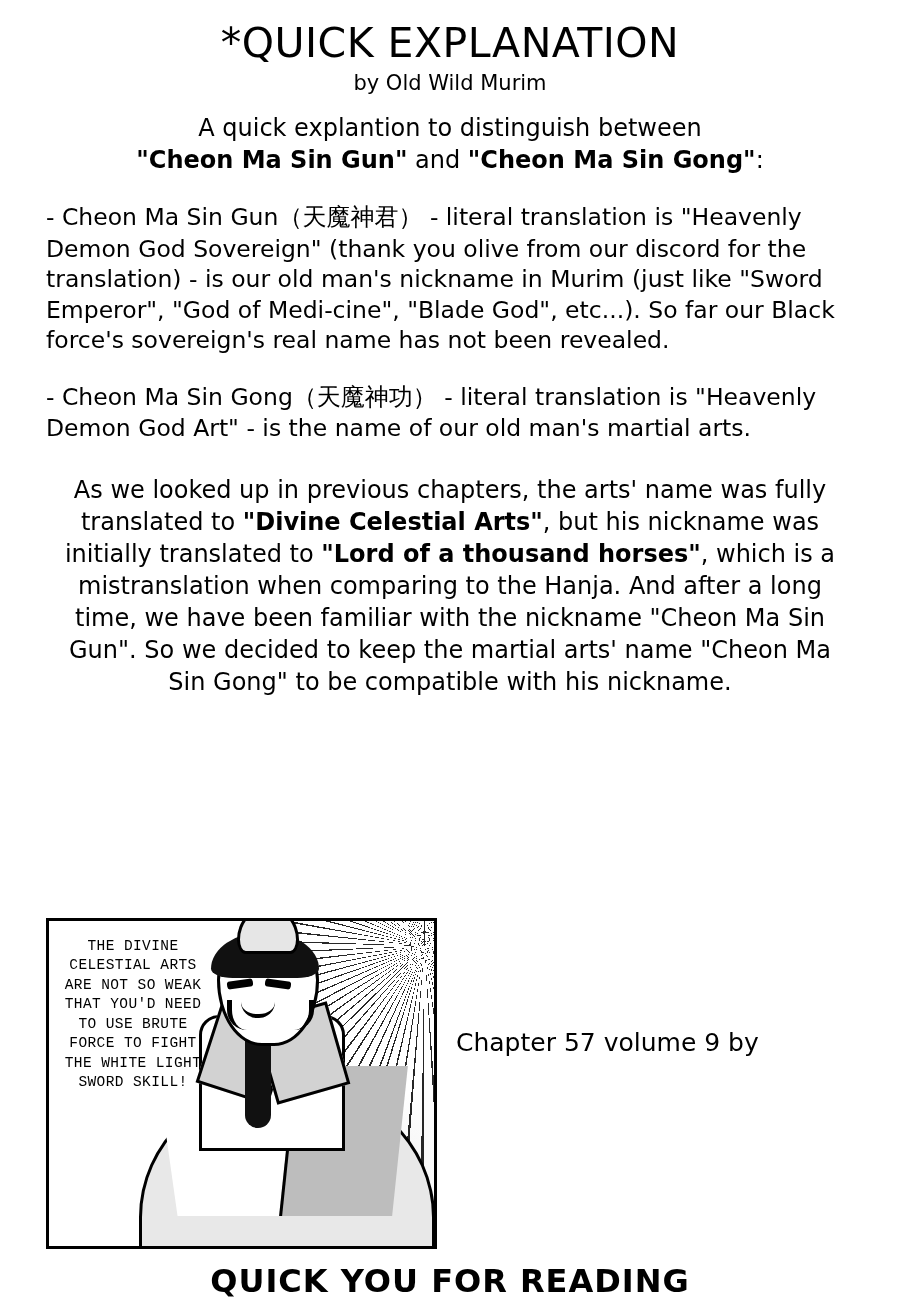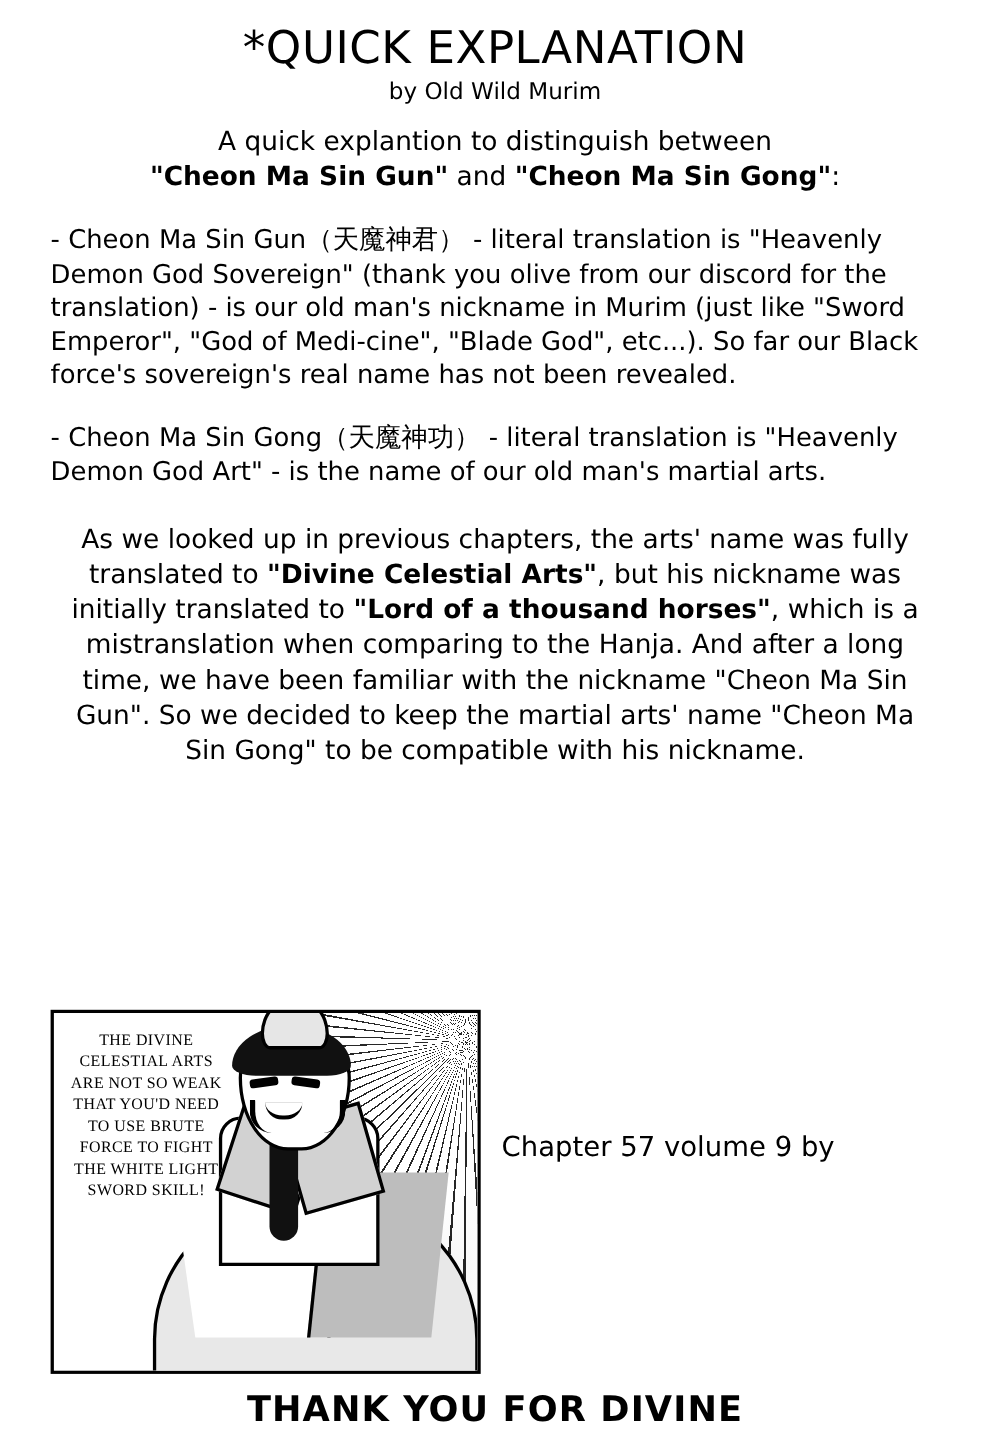--- a/index.html
+++ b/index.html
@@ -89,21 +89,21 @@
     width: 190px;
     height: 250px;
     background: repeating-conic-gradient(from 200deg at 95% 10%, #000 0deg 0.7deg, transparent 0.7deg 4.2deg);
     opacity: 0.85;
   }
   .bubble-text {
     position: absolute;
     left: 14px;
     top: 16px;
     width: 140px;
-    font-family: Liberation Serif, serif;
+    font-family: Liberation Mono, monospace;
     font-size: 14.5px;
     line-height: 1.34;
     text-align: center;
     letter-spacing: 0.4px;
     color: #000;
     z-index: 5;
   }
   .figure {
     position: absolute;
     left: 0;
@@ -307,15 +307,15 @@
         <div class="fig-mouth"></div>
       </div>
       <div class="bubble-text">THE DIVINE CELESTIAL ARTS ARE NOT SO WEAK THAT YOU'D NEED TO USE BRUTE FORCE TO FIGHT THE WHITE LIGHT SWORD SKILL!</div>
     </div>
   </div>
 
   <div class="chapter-credit">
     <div>Chapter 57 volume 9 by</div>
   </div>
 
-  <div class="thanks">THANK YOU FOR DIVINE</div>
+  <div class="thanks">QUICK YOU FOR READING</div>
 
 </div>
 
 </body></html>

